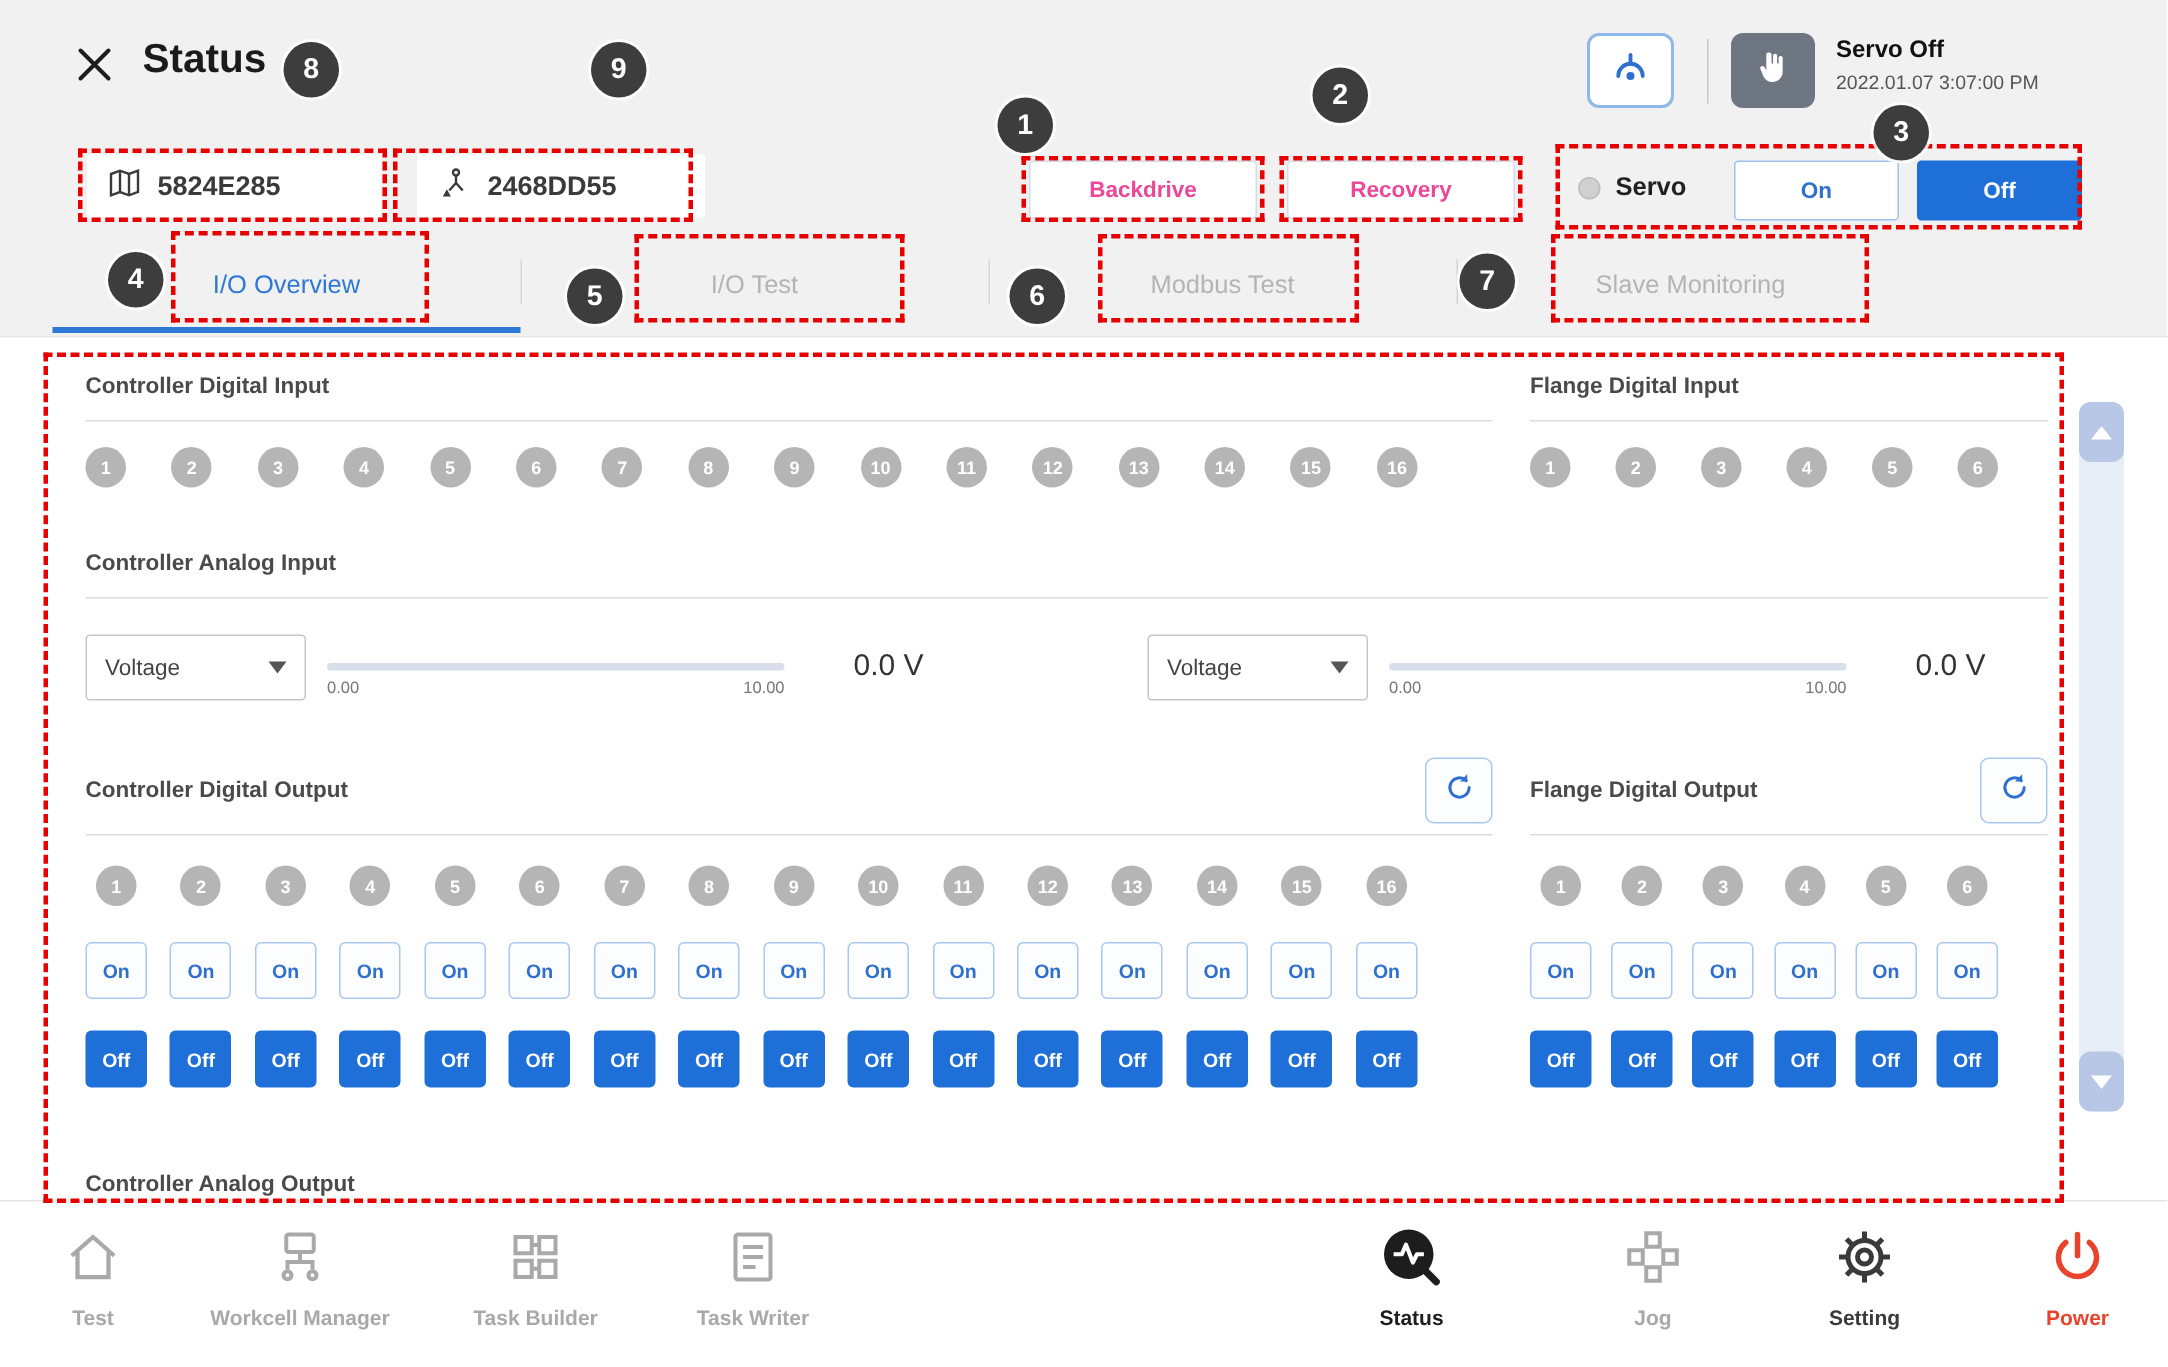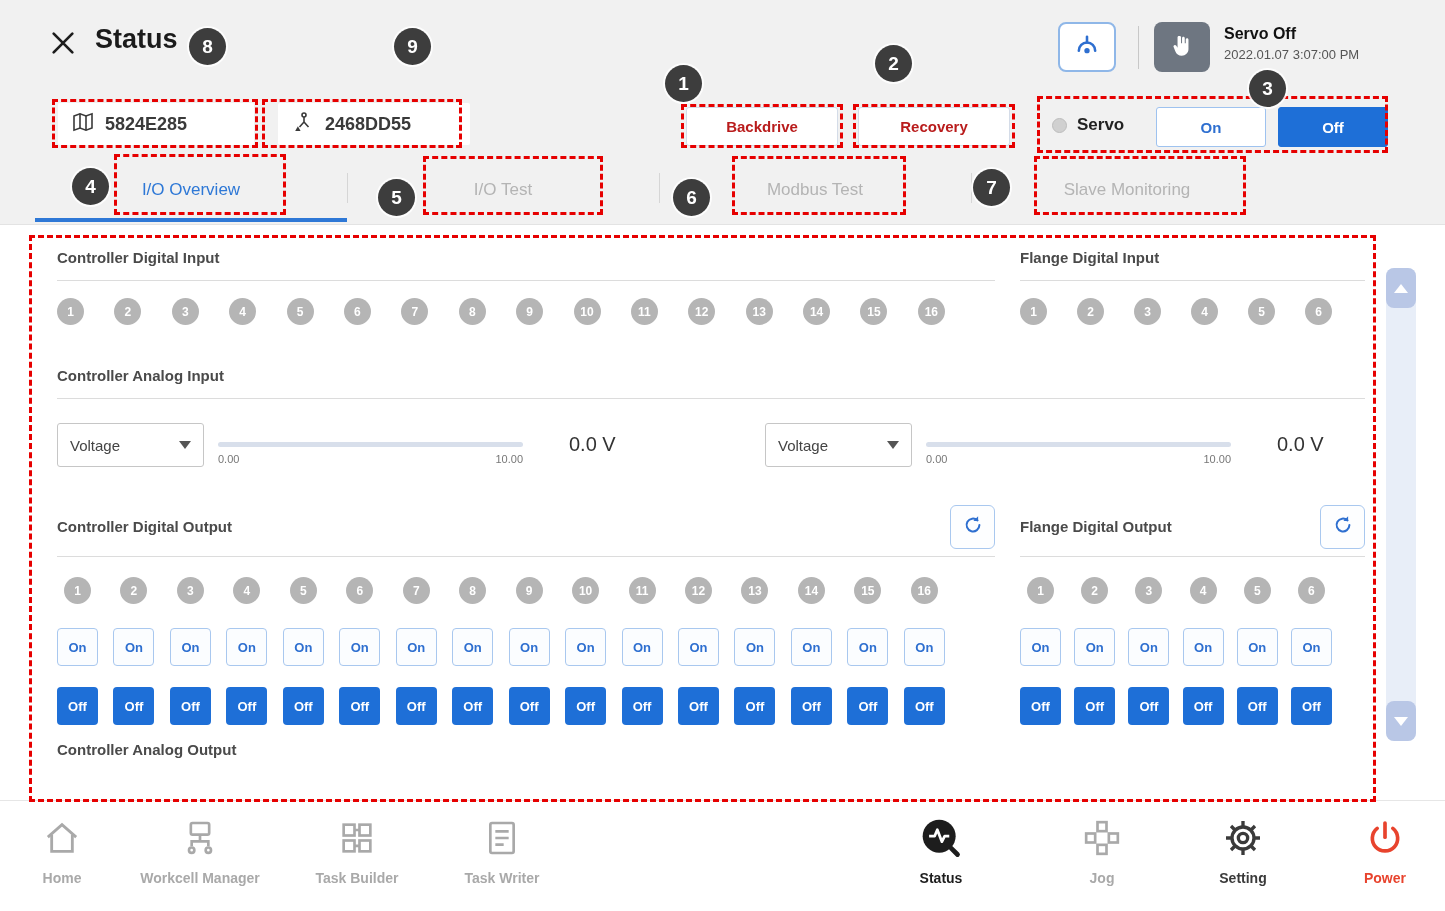--- a/index.html
+++ b/index.html
@@ -14,42 +14,42 @@
   .hg-btn{position:absolute;left:1058px;top:22px;width:58px;height:50px;border:2px solid #8fb7e8;border-radius:8px;background:#fff;display:flex;align-items:center;justify-content:center}
   .vsep{position:absolute;left:1138px;top:26px;width:1px;height:43px;background:#c8c8c8}
   .safety-chip{position:absolute;left:1154px;top:22px;width:56px;height:50px;border-radius:8px;background:#6e7681;display:flex;align-items:center;justify-content:center}
   .state-block{position:absolute;left:1224px;top:25px}
   .state-block .s1{font-size:16px;font-weight:bold;color:#111}
   .state-block .s2{font-size:13px;color:#555;margin-top:4px}
 
   .chip{position:absolute;top:103px;height:42px;background:#fff;display:flex;align-items:center;gap:10px;padding:0 13px;font-size:18px;font-weight:bold;color:#3a3a3a;border-radius:2px;border:none}
   #chip1{left:58px;width:196px}
   #chip2{left:278px;width:192px}
-  .hbtn{position:absolute;top:107px;height:39px;background:#fff;border:1px solid #d4dce8;border-radius:3px;color:#b91c1c;font-weight:bold;font-size:15px;display:flex;align-items:center;justify-content:center}
+  .hbtn{position:absolute;top:107px;height:39px;background:#fff;border:1px solid #d4dce8;border-radius:3px;color:#ec4899;font-weight:bold;font-size:15px;display:flex;align-items:center;justify-content:center}
   #backdrive{left:686px;width:152px}
   #recovery{left:858px;width:152px}
   .servo-dot{position:absolute;left:1052px;top:118px;width:15px;height:15px;border-radius:50%;background:#d0d0d0;border:1px solid #bdbdbd}
   .servo-label{position:absolute;left:1077px;top:115px;font-size:17px;font-weight:bold;color:#222}
   .servo-btn{position:absolute;top:107px;width:110px;height:40px;border-radius:3px;font-size:15px;font-weight:bold;display:flex;align-items:center;justify-content:center}
   #servo-on{left:1156px;background:#fff;border:1px solid #9ec2ef;color:#2e6fd0}
   #servo-off{left:1278px;background:#1e6fd7;border:1px solid #1e6fd7;color:#fff}
 
   .tabs{position:absolute;left:35px;top:158px;height:64px;display:flex}
   .tab{width:312px;position:relative;display:flex;align-items:center;justify-content:center;font-size:17px;color:#b4b4b4}
   .tab+.tab::before{content:"";position:absolute;left:0;top:15px;bottom:19px;width:1px;background:#d6d6d6}
   .tab.active{color:#2e78d6;font-weight:normal}
   .tab.active::after{content:"";position:absolute;left:0;right:0;bottom:0;height:4px;background:#2e78d6}
 
   
   .main{position:absolute;left:0;top:225px;width:1445px;height:575px;background:#fff;overflow:hidden}
   .sec-head{position:absolute;font-size:15px;font-weight:bold;color:#4a4a4a;border-bottom:1px solid #dcdcdc;padding-bottom:14px}
   #cdi-head{left:57px;top:24px;width:938px}
   #fdi-head{left:1020px;top:24px;width:345px}
   #cai-head{left:57px;top:142px;width:1308px}
-  #cao-head{left:57px;top:516px;width:938px;border-bottom:none}
+  #cao-head{left:57px;top:556px;width:938px;border-bottom:none}
   .sec-head-row{position:absolute;display:flex;justify-content:space-between;align-items:center;border-bottom:1px solid #dcdcdc;padding-bottom:6px;height:54px}
   #cdo-head{left:57px;top:278px;width:938px}
   #fdo-head{left:1020px;top:278px;width:345px}
   .sec-title{font-size:15px;font-weight:bold;color:#4a4a4a}
   .refresh-btn{width:45px;height:44px;background:#fdfeff;border:1px solid #a9c8ef;border-radius:6px;display:flex;align-items:center;justify-content:center}
 
   .di-row{position:absolute;display:flex;justify-content:space-between}
   #cdi-row{left:57px;top:73px;width:888px}
   #fdi-row{left:1020px;top:73px;width:312px}
   .ch-circle{width:27px;height:27px;border-radius:50%;background:#b5b5b5;color:#fff;font-size:12px;font-weight:bold;display:flex;align-items:center;justify-content:center}
@@ -387,21 +387,21 @@
   </div>
 
   <div class="nav" id="nav">
       <div class="nav-item inactive" style="left: 62px;">
         <div class="nav-icon">
           <svg width="40" height="40" viewBox="0 0 24 24" fill="none" stroke="currentColor" stroke-width="1.7">
             <path d="M3.5 11.5 12 4l8.5 7.5"></path>
             <path d="M5.8 10v10h12.4V10"></path>
           </svg>
         </div>
-        <div class="lbl">Home</div>
+        <div class="lbl">Test</div>
       </div>
       <div class="nav-item inactive" style="left: 200px;">
         <div class="nav-icon">
           <svg width="40" height="40" viewBox="0 0 24 24" fill="none" stroke="currentColor" stroke-width="1.6">
             <rect x="6.5" y="3" width="11" height="7" rx="1"></rect>
             <path d="M12 10v4M12 14H7v3M12 14h5v3"></path>
             <circle cx="7" cy="19.3" r="1.6"></circle>
             <circle cx="17" cy="19.3" r="1.6"></circle>
           </svg>
         </div>

